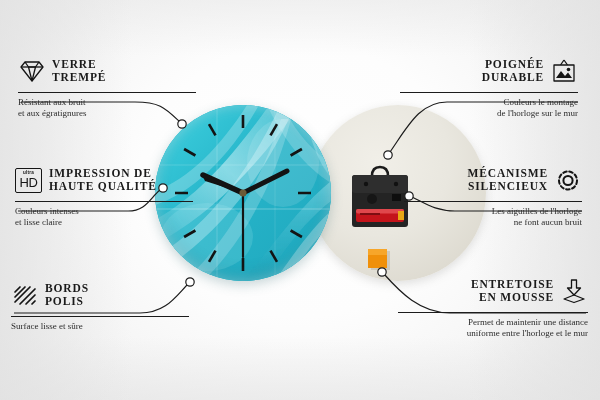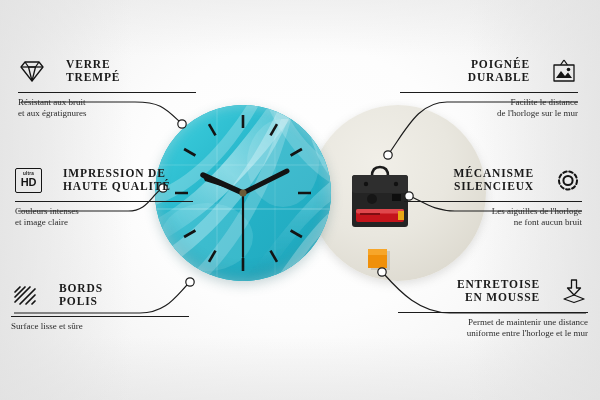--- a/index.html
+++ b/index.html
@@ -42,21 +42,21 @@
   .feature {
     position: absolute;
     width: 178px;
   }
   .feature.left  { text-align: left; }
   .feature.right { text-align: right; }
 
   .head {
     display: flex;
     align-items: center;
-    gap: 18px;
+    gap: 4px;
     min-height: 34px;
   }
   .feature.right .head { flex-direction: row-reverse; }
 
   .title {
     font-family: "Liberation Serif", serif;
     font-weight: bold;
     font-size: 11.5px;
     letter-spacing: 0.85px;
     line-height: 13.5px;
@@ -107,22 +107,22 @@
   .hdbadge .ultra {
     font-family: "Liberation Sans", sans-serif;
     font-size: 4.6px;
     font-weight: bold;
     letter-spacing: 0.2px;
     color: #151515;
     margin-bottom: 0.5px;
   }
   .hdbadge .hd {
     font-family: "Liberation Sans", sans-serif;
-    font-size: 11px;
-    font-weight: bold;
+    font-size: 13px;
+    font-weight: normal;
     letter-spacing: -0.3px;
     color: #151515;
   }
 
   
   #product { position: absolute; inset: 0; pointer-events: none; }
 
   
   #backdisc {
     position: absolute;
@@ -304,21 +304,21 @@
         <span class="hdbadge">
           <span class="ultra">ultra</span>
           <span class="hd">HD</span>
         </span>
       </span>
       <span class="title">IMPRESSION DE
 HAUTE QUALITÉ</span>
     </div>
     <div class="rule"></div>
     <div class="desc">Couleurs intenses
-et image claire</div>
+et lisse claire</div>
   </div>
 
   <div class="feature left" style="left:11px; top:278px;">
     <div class="head">
       <span class="icon">
         <svg width="28" height="25" viewBox="0 0 28 25">
           <g stroke="#141414" stroke-width="1.7" stroke-linecap="round">
             <line x1="4" y1="19" x2="19" y2="4"></line>
             <line x1="4" y1="14" x2="14" y2="4"></line>
             <line x1="4" y1="9" x2="9" y2="4"></line>
@@ -345,21 +345,21 @@
             <rect x="4" y="7" width="20" height="16"></rect>
             <path d="M6 20 L11 13 L15 18 L18 14.5 L22 20 Z" fill="#141414" stroke="none"></path>
             <circle cx="18.5" cy="11.5" r="1.8" fill="#141414" stroke="none"></circle>
           </g>
         </svg>
       </span>
       <span class="title">POIGNÉE
 DURABLE</span>
     </div>
     <div class="rule"></div>
-    <div class="desc">Facilite le distance
+    <div class="desc">Couleurs le montage
 de l'horloge sur le mur</div>
   </div>
 
   <div class="feature right" style="left:398px; top:274px; width:190px;">
     <div class="head">
       <span class="icon">
         <svg width="28" height="26" viewBox="0 0 28 26">
           <g fill="none" stroke="#141414" stroke-width="1.3" stroke-linejoin="round">
             <path d="M11.5 2 L11.5 10 L7.5 10 L14 17 L20.5 10 L16.5 10 L16.5 2 Z"></path>
             <path d="M14 17 L24 21 L14 24.5 L4 21 Z"></path>

